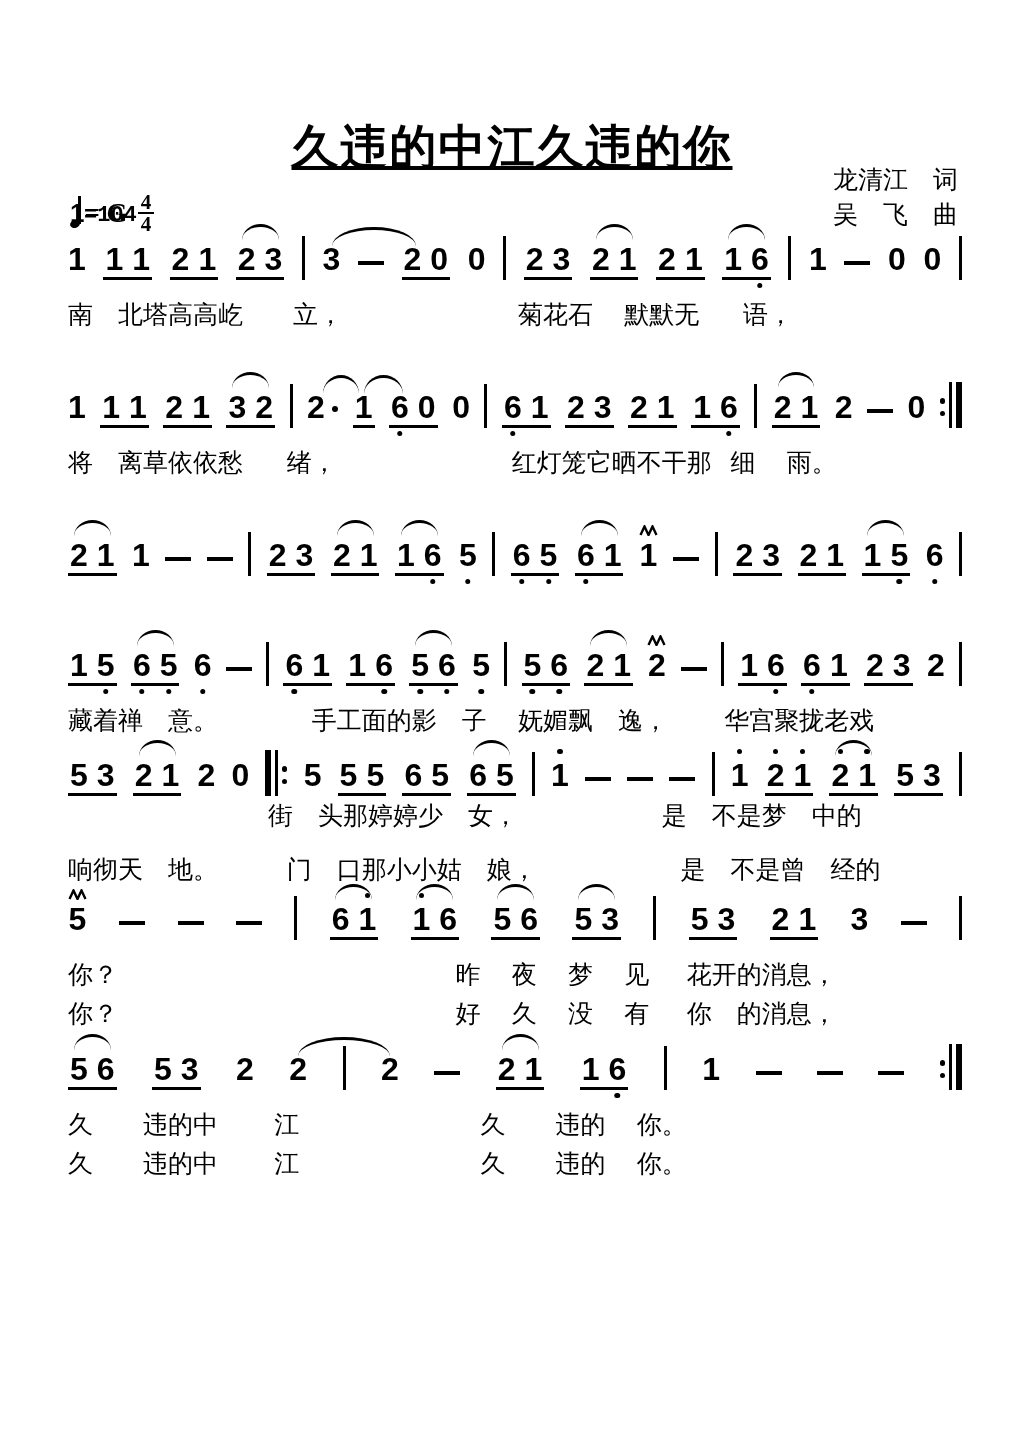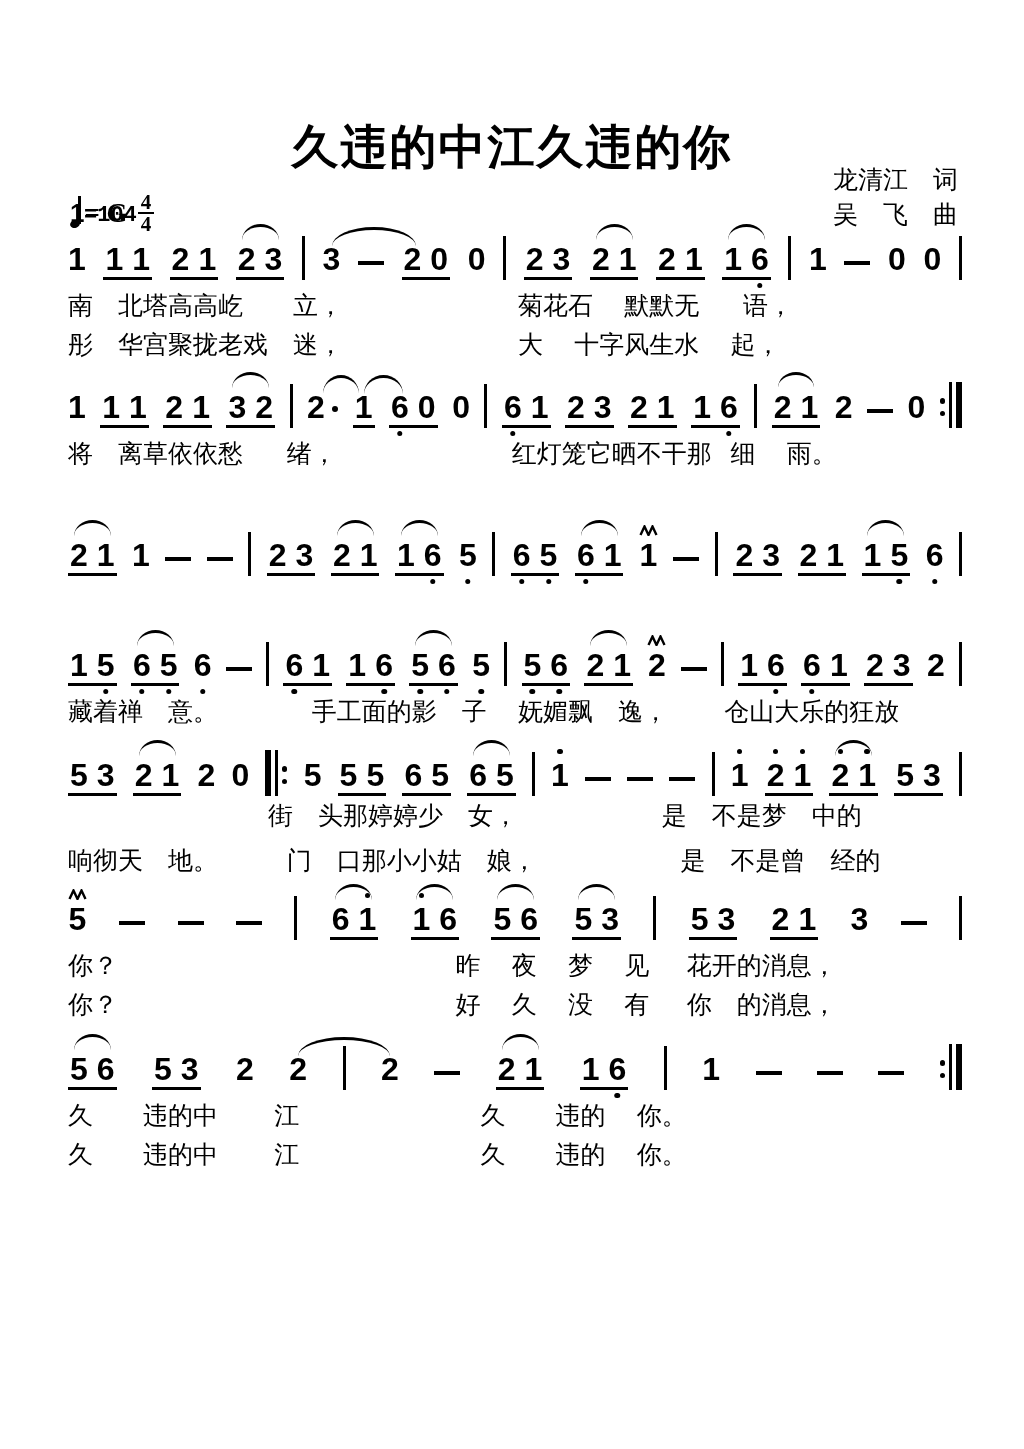--- a/index.html
+++ b/index.html
@@ -1,20 +1,20 @@
 <!DOCTYPE html>
 <html><head>
 <meta charset="utf-8">
 <style>
   html,body{margin:0;padding:0;background:#888;}
   .page{position:relative;width:1024px;height:1449px;background:#ffffff;margin:0 auto;overflow:hidden;
         font-family:"Liberation Serif",serif;color:#000;}
   
   .title{position:absolute;top:116px;left:0;width:100%;text-align:center;
-         font-family:"Liberation Sans",sans-serif;font-weight:900;font-size:47px;letter-spacing:2px;}
+         font-family:"Liberation Sans",sans-serif;font-weight:900;font-size:47px;letter-spacing:2px;text-decoration:underline;}
   .keyblock{position:absolute;left:70px;top:160px;display:flex;align-items:center;font-weight:bold;margin-top:32px;}
   .keymain{font-size:27px;font-family:"Liberation Serif",serif;}
   .keymain .tonic{font-family:"Liberation Sans",sans-serif;font-size:26px;}
   .frac{display:flex;flex-direction:column;align-items:center;margin-left:10px;}
   .frac span{font-size:21px;line-height:20px;font-weight:bold;}
   .frac .num{border-bottom:2.5px solid #000;padding:0 3px;}
   .tempo{position:absolute;left:70px;top:196px;display:flex;align-items:flex-end;gap:2px;
          font-family:Liberation Mono, monospace;font-weight:bold;font-size:22px;}
   .qnote{position:relative;width:12px;height:32px;display:inline-block;}
   .qnote::before{content:'';position:absolute;bottom:0;left:0;width:10px;height:8px;background:#000;border-radius:50%;transform:rotate(-18deg);}
@@ -40,21 +40,21 @@
   .sarc{position:absolute;top:3px;height:16px;border-top:3px solid #000;
         border-radius:50% 50% 0 0/100% 100% 0 0;}
   .tok-bar{width:3px;height:44px;background:#000;}
   .tok-dash{width:26px;height:4.5px;background:#000;margin-bottom:15px;}
   .tok-rep{display:flex;align-items:flex-end;gap:4px;height:46px;}
   .rbar{display:inline-block;background:#000;height:46px;}
   .thin{width:2.5px;}.thick{width:6px;}
   .rdots{display:flex;flex-direction:column;gap:7px;margin-bottom:12px;}
   .mord{display:block;margin-bottom:1px;}
   .lyr{font-family:"Liberation Serif",serif;font-size:25px;line-height:39px;white-space:pre;}
-  .lyr.first{margin-top:6px;}
+  .lyr.first{margin-top:15px;}
 </style>
 </head>
 <body>
 
 <div class="page">
 
   <div class="title">久违的中江久违的你</div>
 
   <div class="keyblock">
     <span class="keymain"><span class="tonic">1</span><span>=</span> <span>G</span></span>
@@ -230,21 +230,20 @@
         <span class="tok-note">
           <span class="hi"></span>
           <span class="drow">
             <span class="digit">0</span>
           </span>
         </span>
         <span class="tok-bar"></span>
         <span class="sarc" style="left: 264px; width: 83.72px;"></span>
       </div>
     <div class="lyr first">南    北塔高高屹        立，                            菊花石     默默无       语，</div>
-    <div class="lyr">彤    华宫聚拢老戏    迷，                            大     十字风生水     起，</div>
   </section>
 
   <section class="sys" id="sy1">
     <div class="notes">
         <span class="tok-note">
           <span class="hi"></span>
           <span class="drow">
             <span class="digit">1</span>
           </span>
         </span>
@@ -794,21 +793,21 @@
           </span>
         </span>
         <span class="tok-note">
           <span class="hi"></span>
           <span class="drow">
             <span class="digit">2</span>
           </span>
         </span>
         <span class="tok-bar"></span>
       </div>
-    <div class="lyr first">藏着禅    意。               手工面的影    子     妩媚飘    逸，         仓山大乐的狂放</div>
+    <div class="lyr first">藏着禅    意。               手工面的影    子     妩媚飘    逸，         华宫聚拢老戏</div>
   </section>
 
   <section class="sys" id="sy4">
     <div class="notes">
         <span class="tok-group">
           <span class="tok-note">
             <span class="hi"></span>
             <span class="drow">
               <span class="digit">5</span>
             </span>

